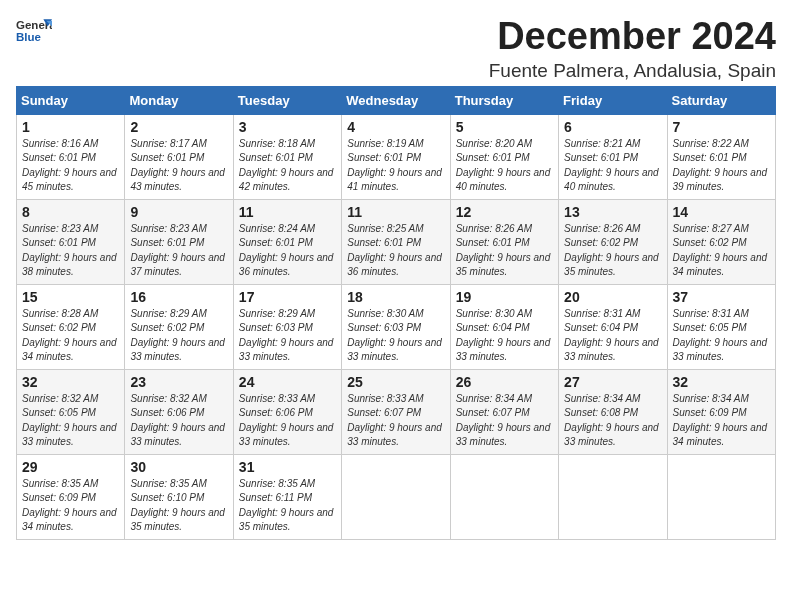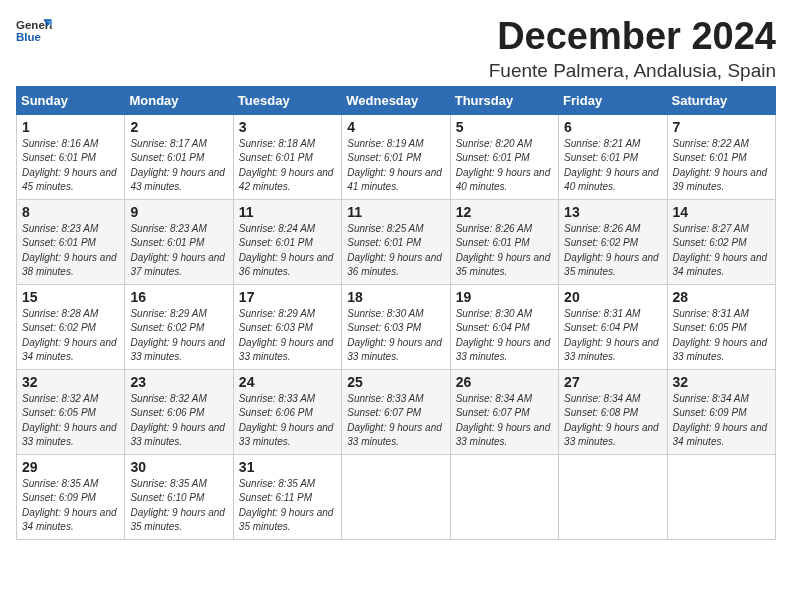--- a/index.html
+++ b/index.html
@@ -196,21 +196,21 @@
   </td>
           <td>
     <span class="day-number">19</span>
     <span class="day-info">Sunrise: 8:30 AM<br>Sunset: 6:04 PM<br>Daylight: 9 hours and 33 minutes.</span>
   </td>
           <td>
     <span class="day-number">20</span>
     <span class="day-info">Sunrise: 8:31 AM<br>Sunset: 6:04 PM<br>Daylight: 9 hours and 33 minutes.</span>
   </td>
           <td>
-    <span class="day-number">28</span>
+    <span class="day-number">37</span>
     <span class="day-info">Sunrise: 8:31 AM<br>Sunset: 6:05 PM<br>Daylight: 9 hours and 33 minutes.</span>
   </td>
         </tr>
         <tr>
           <td>
     <span class="day-number">32</span>
     <span class="day-info">Sunrise: 8:32 AM<br>Sunset: 6:05 PM<br>Daylight: 9 hours and 33 minutes.</span>
   </td>
           <td>
     <span class="day-number">23</span>

